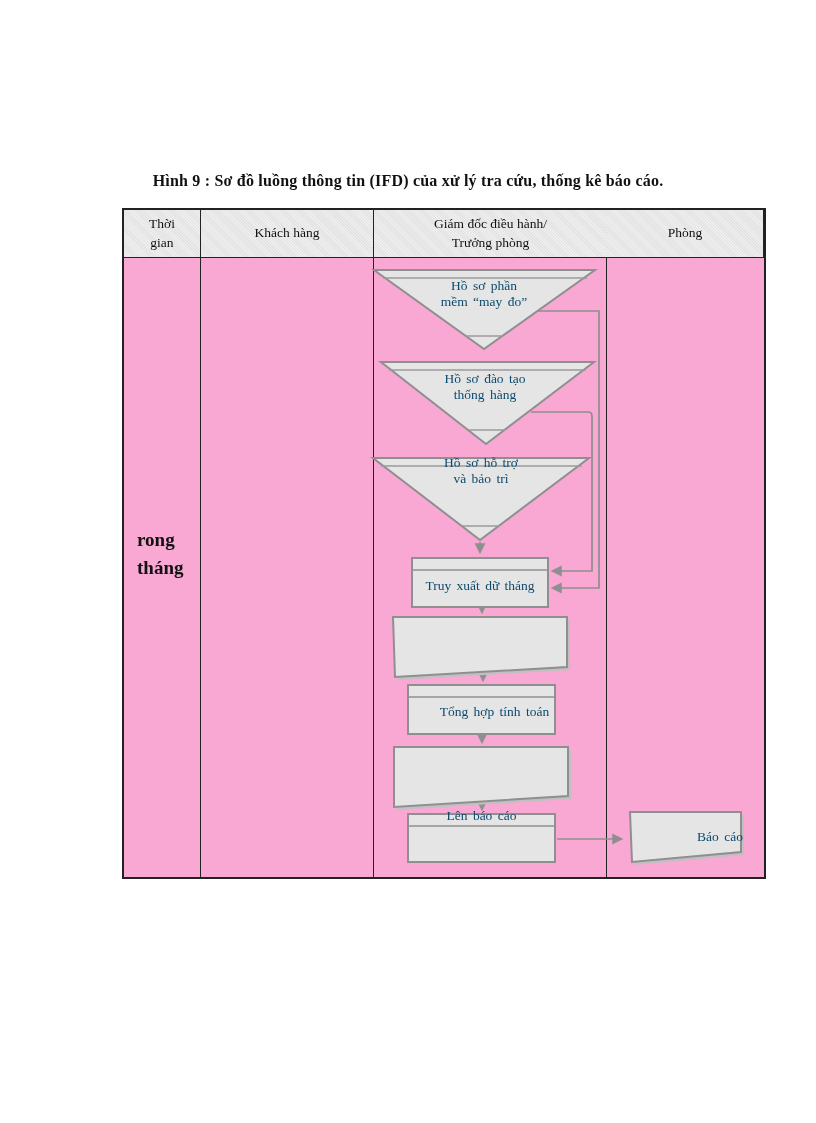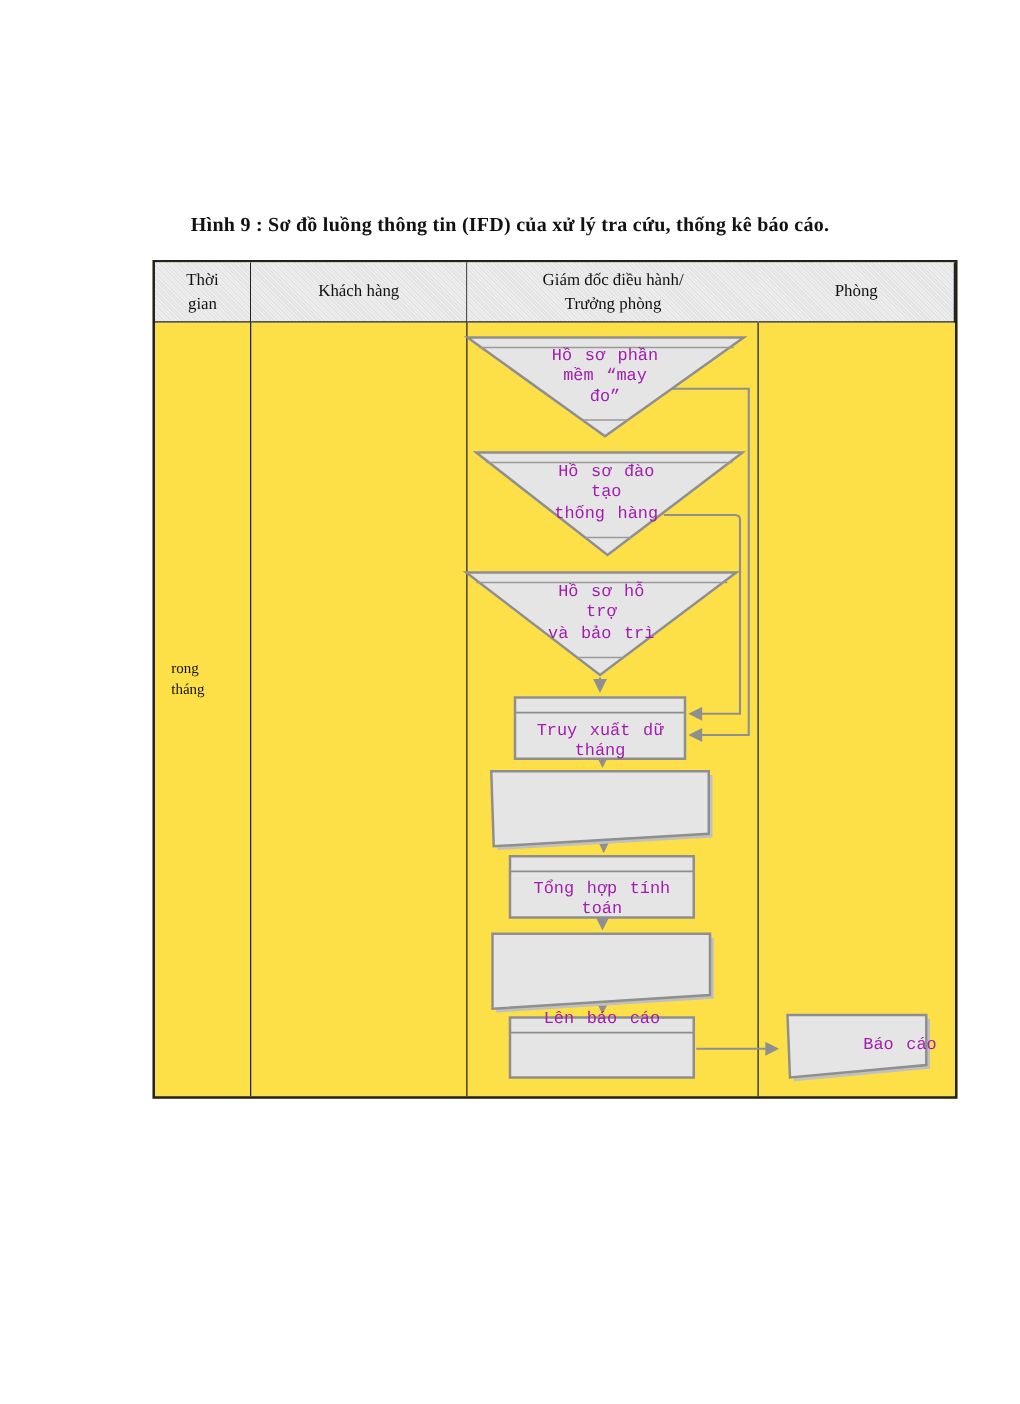--- a/index.html
+++ b/index.html
@@ -11,41 +11,41 @@
   }
   .caption {
     position:absolute; top:132px; left:0; width:100%;
     text-align:center; font-weight:bold; font-size:16px; letter-spacing:0.2px;
   }
   
   .tbl {
     position:absolute; left:122px; top:168px; width:644px; height:671px;
     display:grid; grid-template-columns:77px 173px 233px 1fr;
     grid-template-rows:48px 1fr; border:2px solid #222; box-sizing:border-box;
-    background:#fde047; z-index:1;
+    background:#f9a8d4; z-index:1;
   }
   .hcell {
     border-right:1px solid #222; border-bottom:1px solid #222;
     background:#e9e9e9;
     background-image:repeating-linear-gradient(45deg,#eeeeee 0 1px,#e3e3e3 1px 2px);
     display:flex; align-items:center; justify-content:center;
     text-align:center; font-size:13.5px; line-height:1.35; white-space:pre-line;
   }
   .hcell.last { border-right:none; }
   .bcell { border-right:1px solid #222; position:relative; }
   .bcell.last { border-right:none; }
   .rowlabel {
-    position:absolute; top:268px; left:13px; font-size:12px;
-    line-height:1.45; white-space:pre-line;
+    position:absolute; top:268px; left:13px; font-size:19px;
+    line-height:1.45; white-space:pre-line;font-weight:bold;
   }
   
   .diagram-svg { position:absolute; left:0; top:0; z-index:2; pointer-events:none; }
   .lbl {
     position:absolute; z-index:3; text-align:center; font-size:13.5px;
-    line-height:1.22; white-space:pre-line; word-spacing:2px; color:#a21caf;font-family:Liberation Mono, monospace;
+    line-height:1.22; white-space:pre-line; word-spacing:2px; color:#0c4a6e;
   }
 </style>
 </head>
 <body>
 
 <div class="page">
 
   <div class="caption">Hình 9 :  Sơ đồ luồng thông tin (IFD) của xử lý tra cứu, thống kê báo cáo.</div>
 
   <div class="tbl">
@@ -117,20 +117,20 @@
       <line x1="412" y1="530" x2="548" y2="530"></line>
       <line x1="408" y1="657" x2="555" y2="657"></line>
       <line x1="408" y1="786" x2="555" y2="786"></line>
     </g>
   </svg>
 
   <div class="lbl" style="left:434px; top:238px; width:100px;">Hồ sơ phần
 mềm “may đo”</div>
   <div class="lbl" style="left:434px; top:331px; width:102px;">Hồ sơ đào tạo
 thống hàng</div>
-  <div class="lbl" style="left:433px; top:427px; width:96px;">Hồ sơ hỗ trợ
+  <div class="lbl" style="left:433px; top:415px; width:96px;">Hồ sơ hỗ trợ
 và bảo trì</div>
   <div class="lbl" style="left:413px; top:538px; width:134px;">Truy xuất dữ tháng</div>
-  <div class="lbl" style="left:409px; top:664px; width:145px;">Tổng hợp tính toán</div>
+  <div class="lbl" style="left:409px; top:664px; width:145px;padding-left:13px;">Tổng hợp tính toán</div>
   <div class="lbl" style="left:409px; top:768px; width:145px;">Lên báo cáo</div>
   <div class="lbl" style="left:666px; top:789px; width:108px;">Báo cáo</div>
 
 </div>
 
 </body></html>

